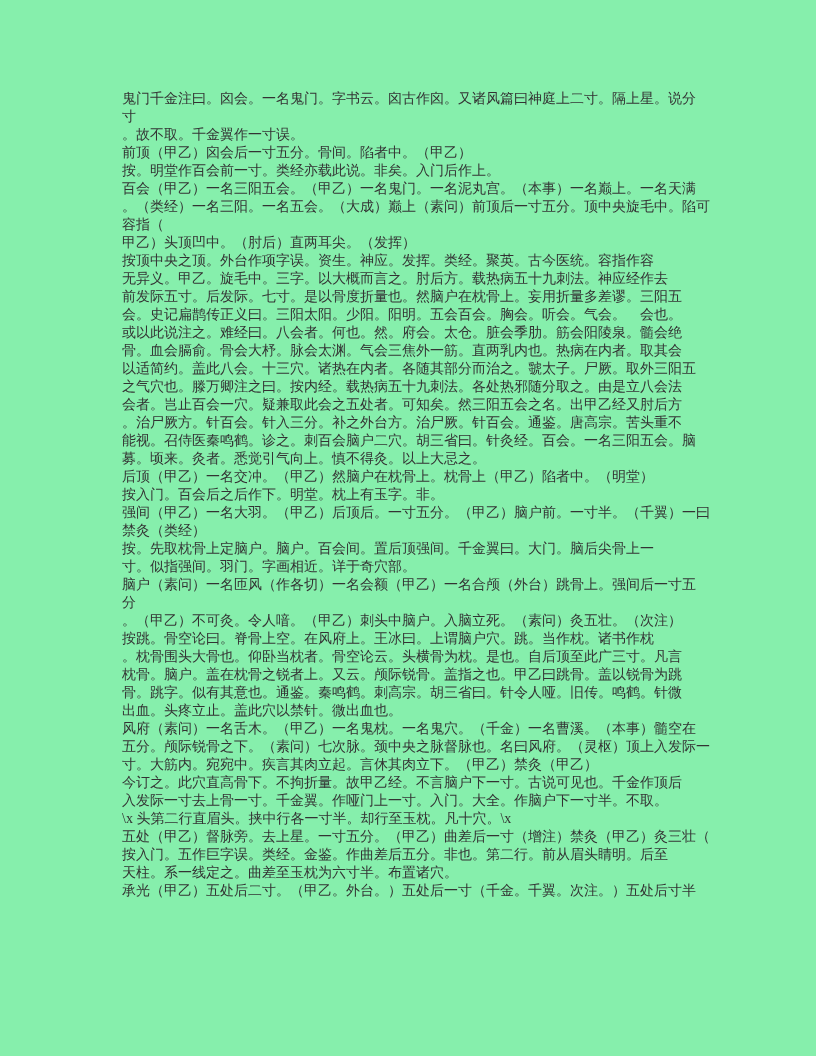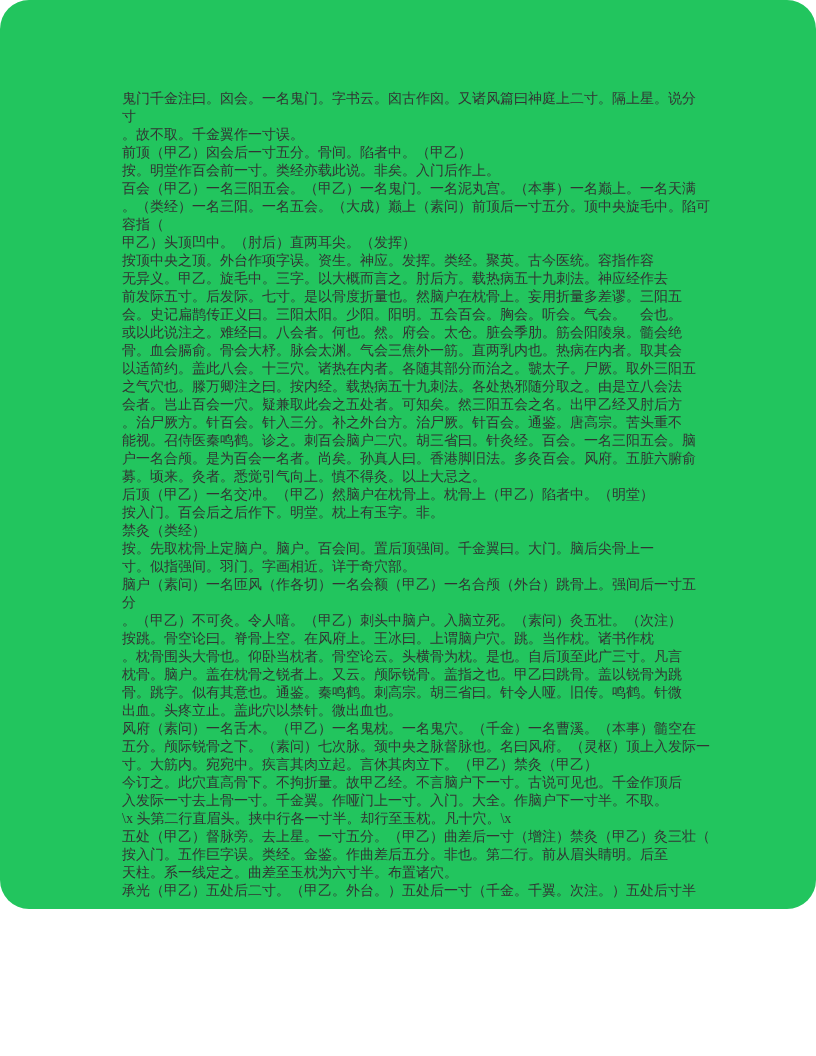--- a/index.html
+++ b/index.html
@@ -3,24 +3,23 @@
 <meta charset="utf-8">
 <style>
   html, body {
     margin: 0;
     padding: 0;
     background: #ffffff;
   }
   .page {
     position: relative;
     width: 816px;
-    height: 909px;
-    background: #22c55e;
+    height: 1056px;
+    background: #86efac;
     overflow: hidden;
-    border-radius: 29px;
   }
   .text-block {
     position: absolute;
     left: 122px;
     top: 90px;
     width: 606px;
     font-family: "Liberation Serif", "DejaVu Serif", serif;
     font-size: 14px;
     color: #333333;
   }
@@ -49,24 +48,24 @@
       <div class="text-line">无异义。甲乙。旋毛中。三字。以大概而言之。肘后方。载热病五十九刺法。神应经作去</div>
       <div class="text-line">前发际五寸。后发际。七寸。是以骨度折量也。然脑户在枕骨上。妄用折量多差谬。三阳五</div>
       <div class="text-line">会。史记扁鹊传正义曰。三阳太阳。少阳。阳明。五会百会。胸会。听会。气会。　会也。</div>
       <div class="text-line">或以此说注之。难经曰。八会者。何也。然。府会。太仓。脏会季肋。筋会阳陵泉。髓会绝</div>
       <div class="text-line">骨。血会膈俞。骨会大杼。脉会太渊。气会三焦外一筋。直两乳内也。热病在内者。取其会</div>
       <div class="text-line">以适简约。盖此八会。十三穴。诸热在内者。各随其部分而治之。虢太子。尸厥。取外三阳五</div>
       <div class="text-line">之气穴也。滕万卿注之曰。按内经。载热病五十九刺法。各处热邪随分取之。由是立八会法</div>
       <div class="text-line">会者。岂止百会一穴。疑兼取此会之五处者。可知矣。然三阳五会之名。出甲乙经又肘后方</div>
       <div class="text-line">。治尸厥方。针百会。针入三分。补之外台方。治尸厥。针百会。通鉴。唐高宗。苦头重不</div>
       <div class="text-line">能视。召侍医秦鸣鹤。诊之。刺百会脑户二穴。胡三省曰。针灸经。百会。一名三阳五会。脑</div>
-      <div class="text-line">户一名合颅。是为百会一名者。尚矣。孙真人曰。香港脚旧法。多灸百会。风府。五脏六腑俞</div>
       <div class="text-line">募。顷来。灸者。悉觉引气向上。慎不得灸。以上大忌之。</div>
       <div class="text-line">后顶（甲乙）一名交冲。（甲乙）然脑户在枕骨上。枕骨上（甲乙）陷者中。（明堂）</div>
       <div class="text-line">按入门。百会后之后作下。明堂。枕上有玉字。非。</div>
+      <div class="text-line">强间（甲乙）一名大羽。（甲乙）后顶后。一寸五分。（甲乙）脑户前。一寸半。（千翼）一曰</div>
       <div class="text-line">禁灸（类经）</div>
       <div class="text-line">按。先取枕骨上定脑户。脑户。百会间。置后顶强间。千金翼曰。大门。脑后尖骨上一</div>
       <div class="text-line">寸。似指强间。羽门。字画相近。详于奇穴部。</div>
       <div class="text-line">脑户（素问）一名匝风（作各切）一名会额（甲乙）一名合颅（外台）跳骨上。强间后一寸五</div>
       <div class="text-line">分</div>
       <div class="text-line">。（甲乙）不可灸。令人喑。（甲乙）刺头中脑户。入脑立死。（素问）灸五壮。（次注）</div>
       <div class="text-line">按跳。骨空论曰。脊骨上空。在风府上。王冰曰。上谓脑户穴。跳。当作枕。诸书作枕</div>
       <div class="text-line">。枕骨围头大骨也。仰卧当枕者。骨空论云。头横骨为枕。是也。自后顶至此广三寸。凡言</div>
       <div class="text-line">枕骨。脑户。盖在枕骨之锐者上。又云。颅际锐骨。盖指之也。甲乙曰跳骨。盖以锐骨为跳</div>
       <div class="text-line">骨。跳字。似有其意也。通鉴。秦鸣鹤。刺高宗。胡三省曰。针令人哑。旧传。鸣鹤。针微</div>

